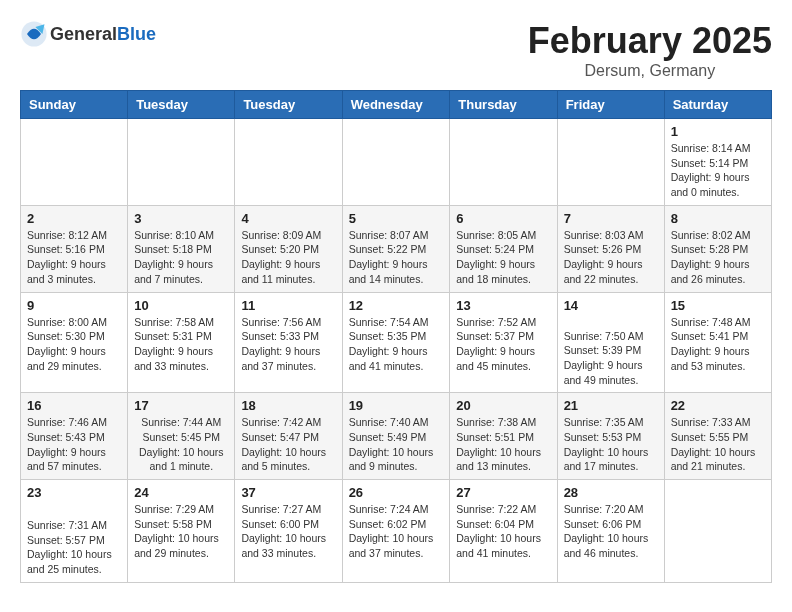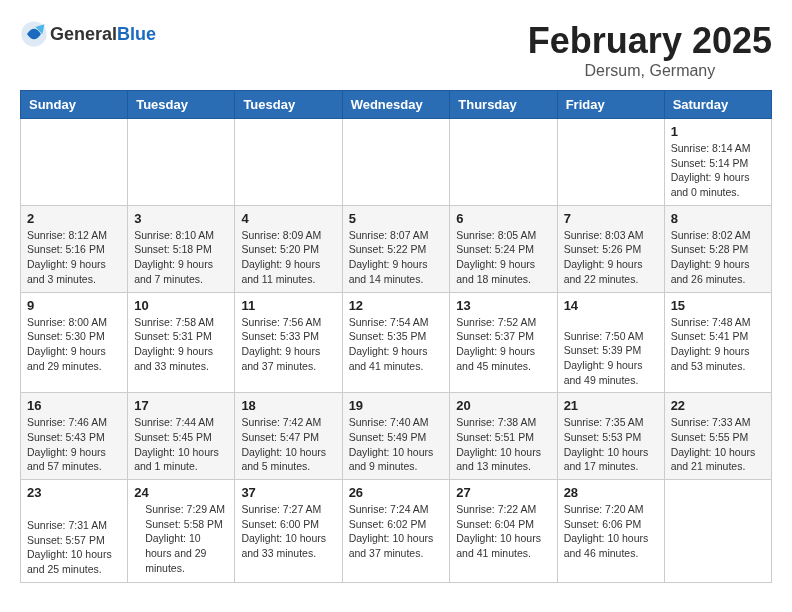--- a/index.html
+++ b/index.html
@@ -218,21 +218,21 @@
       </tr>
       <tr>
         <td>
           <span class="day-number">16</span>
           <div class="day-info" style="white-space: pre-line;">Sunrise: 7:46 AM
 Sunset: 5:43 PM
 Daylight: 9 hours and 57 minutes.</div>
         </td>
         <td>
           <span class="day-number">17</span>
-          <div class="day-info" style="white-space: pre-line;">Sunrise: 7:44 AM
+          <div class="day-info" style="white-space: pre-line; text-align: center;">Sunrise: 7:44 AM
 Sunset: 5:45 PM
 Daylight: 10 hours and 1 minute.</div>
         </td>
         <td>
           <span class="day-number">18</span>
           <div class="day-info" style="white-space: pre-line;">Sunrise: 7:42 AM
 Sunset: 5:47 PM
 Daylight: 10 hours and 5 minutes.</div>
         </td>
         <td>
@@ -262,21 +262,21 @@
       </tr>
       <tr>
         <td>
           <span class="day-number">23</span>
           <div class="day-info" style="white-space: pre-line; margin-top: 18px;">Sunrise: 7:31 AM
 Sunset: 5:57 PM
 Daylight: 10 hours and 25 minutes.</div>
         </td>
         <td>
           <span class="day-number">24</span>
-          <div class="day-info" style="white-space: pre-line; margin-left: 11px;">Sunrise: 7:29 AM
+          <div class="day-info" style="white-space: pre-line;">Sunrise: 7:29 AM
 Sunset: 5:58 PM
 Daylight: 10 hours and 29 minutes.</div>
         </td>
         <td>
           <span class="day-number">37</span>
           <div class="day-info" style="white-space: pre-line;">Sunrise: 7:27 AM
 Sunset: 6:00 PM
 Daylight: 10 hours and 33 minutes.</div>
         </td>
         <td>

